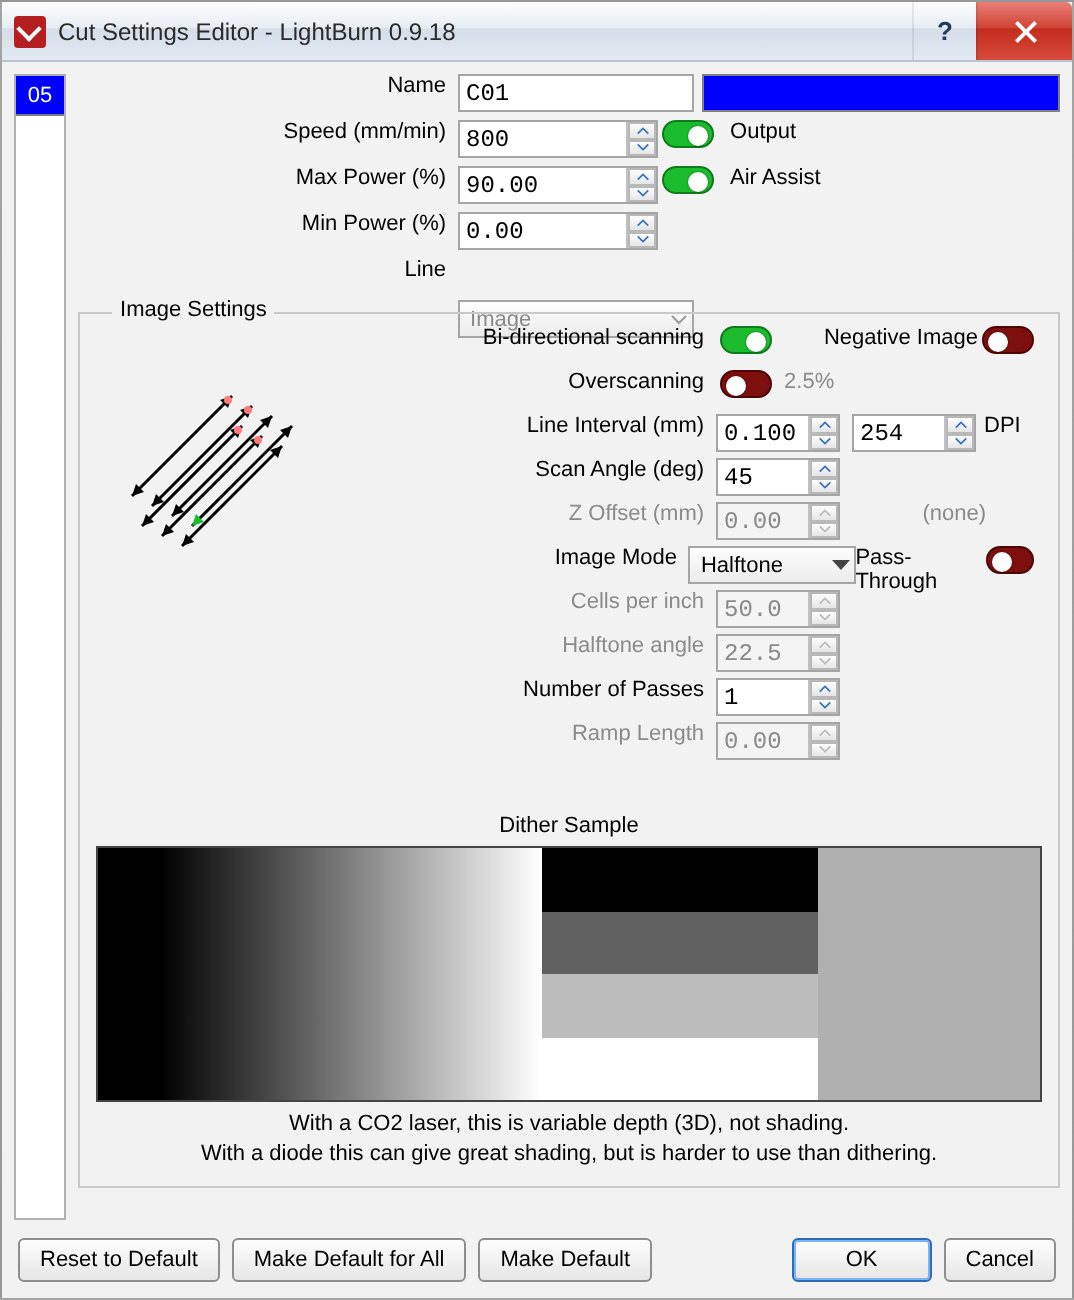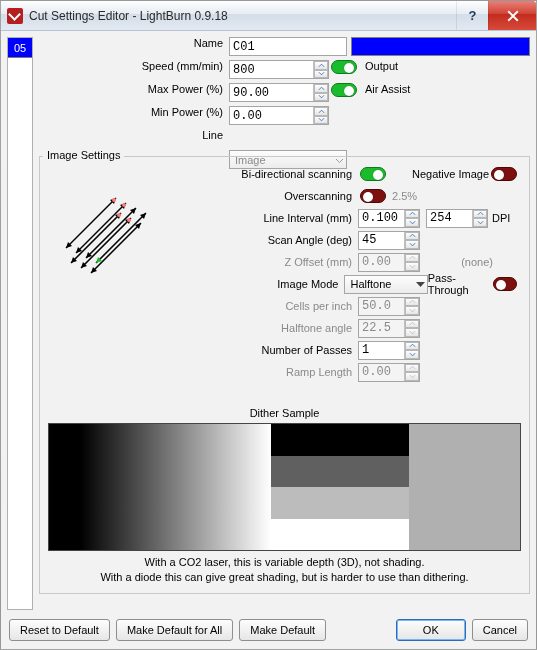--- a/index.html
+++ b/index.html
@@ -159,31 +159,31 @@
   .combo.wide{width:118px;}
   .combo.med{width:90px;}
   
   .fs {
     border:1px solid #c8c8c8;
     margin-top:4px;
     padding:6px 6px 8px 6px;
     position:relative;
   }
   .fs .legend{
-    position:absolute; top:-8px; left:3px;
+    position:absolute; top:-8px; left:16px;
     background:#f2f2f2; padding:0 4px;
     font-size:11px;
   }
   .fs-top { display:flex; gap:4px;}
   .diagram {
     width:140px;height:120px;
     display:flex;align-items:center;justify-content:center;
   }
   .fs-grid { flex:1; display:flex;flex-direction:column; }
-  .fs-row { display:flex; align-items:center; height:22px;}
+  .fs-row { display:flex; align-items:flex-start; height:22px;}
   .fs-lbl { width:168px; text-align:right; padding-right:6px;}
   .fs-lbl.dim{ color:#8a8a8a;}
   .dither-title{ text-align:center; margin:2px 0 4px;}
   .dither-sample{
     height:128px;
     border:1px solid #444;
     display:flex;
     margin: 0 2px;
   }
   .grad{

